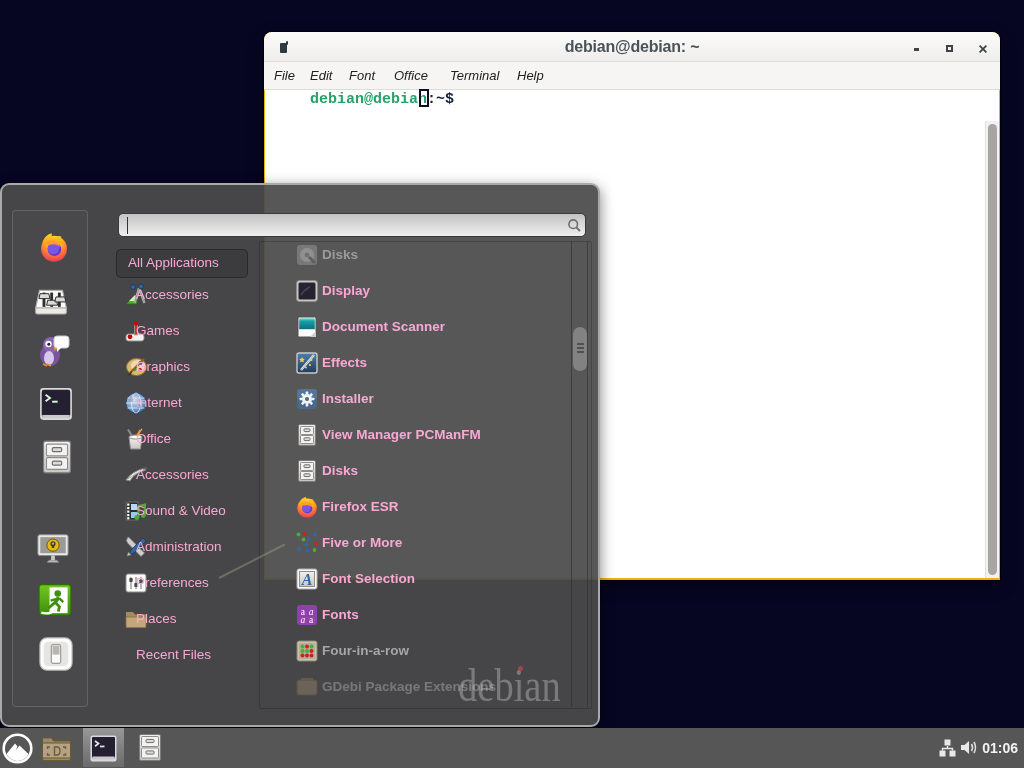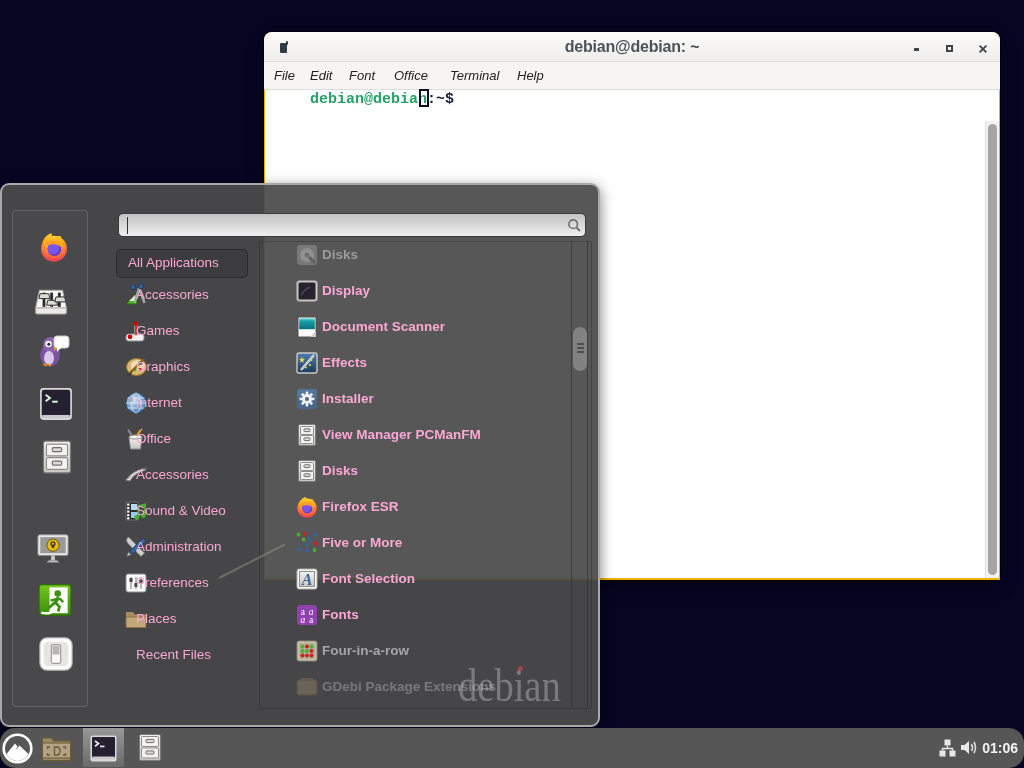--- a/index.html
+++ b/index.html
@@ -40,21 +40,20 @@
 #prompt .g { color:#26a269;margin-left:43px; }
 #cursor { position:absolute; left:152px; top:-2px; width:10px; height:18px; border:2px solid #0b1021; }
 #tscroll {
   position:absolute; right:0; top:31px; width:14px; bottom:0;
   background:#f3f2f1; border-left:1px solid #e2e0dd;
 }
 #tthumb { position:absolute; left:2px; right:2px; top:3px; bottom:3px; background:#a6a5a2; border-radius:6px; }
 #panel {
   position:absolute; left:0; bottom:0; width:1024px; height:40px;
   background:#565656;
-  border-radius:15px;
 }
 #clock { position:absolute; right:6px; top:12px; font-size:14px; font-weight:bold; color:#f2f2f2; }
 #menu {
   position:absolute; left:0px; top:183px; width:600px; height:544px;
   background:rgba(75,75,75,0.935);
   border:2px solid #a9a9a9; border-radius:9px;
   box-shadow:0 4px 14px rgba(0,0,0,.5);
 }
 #moverlay { position:absolute; left:0; top:0; width:1024px; height:768px; }
 .mtext { position:absolute; font-size:13.5px; color:#f9a8d4; line-height:18px; white-space:nowrap; }

